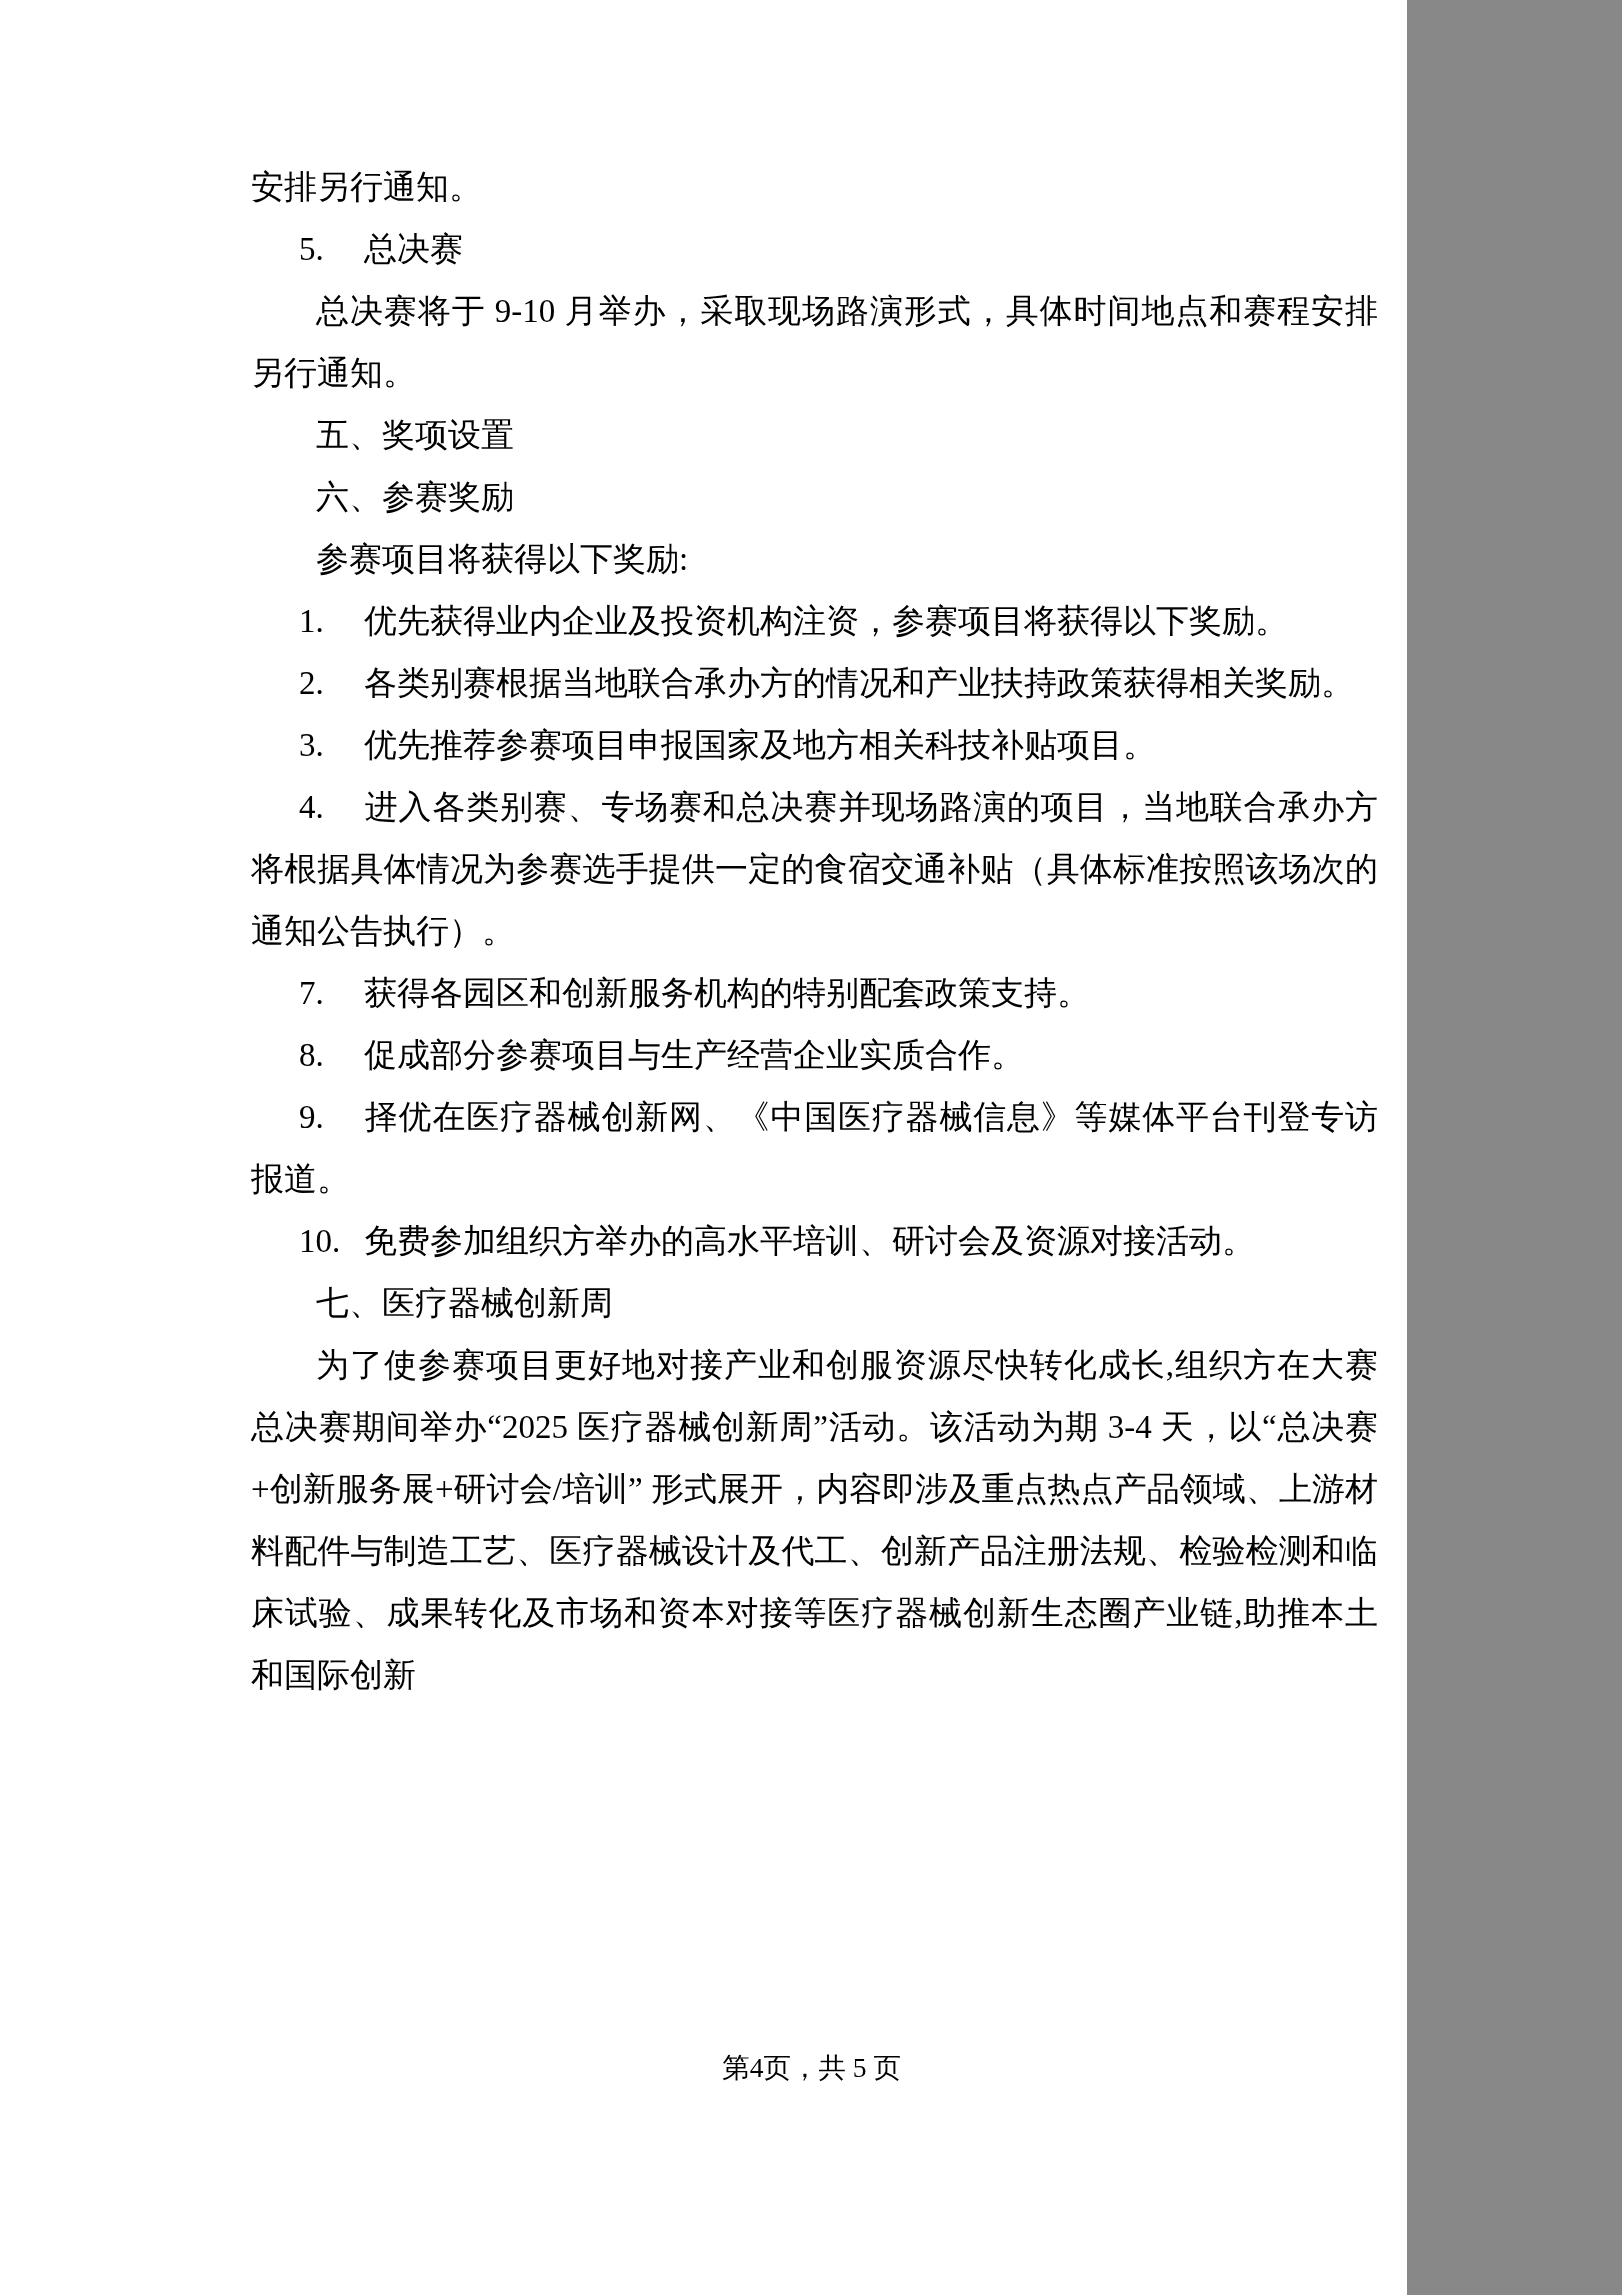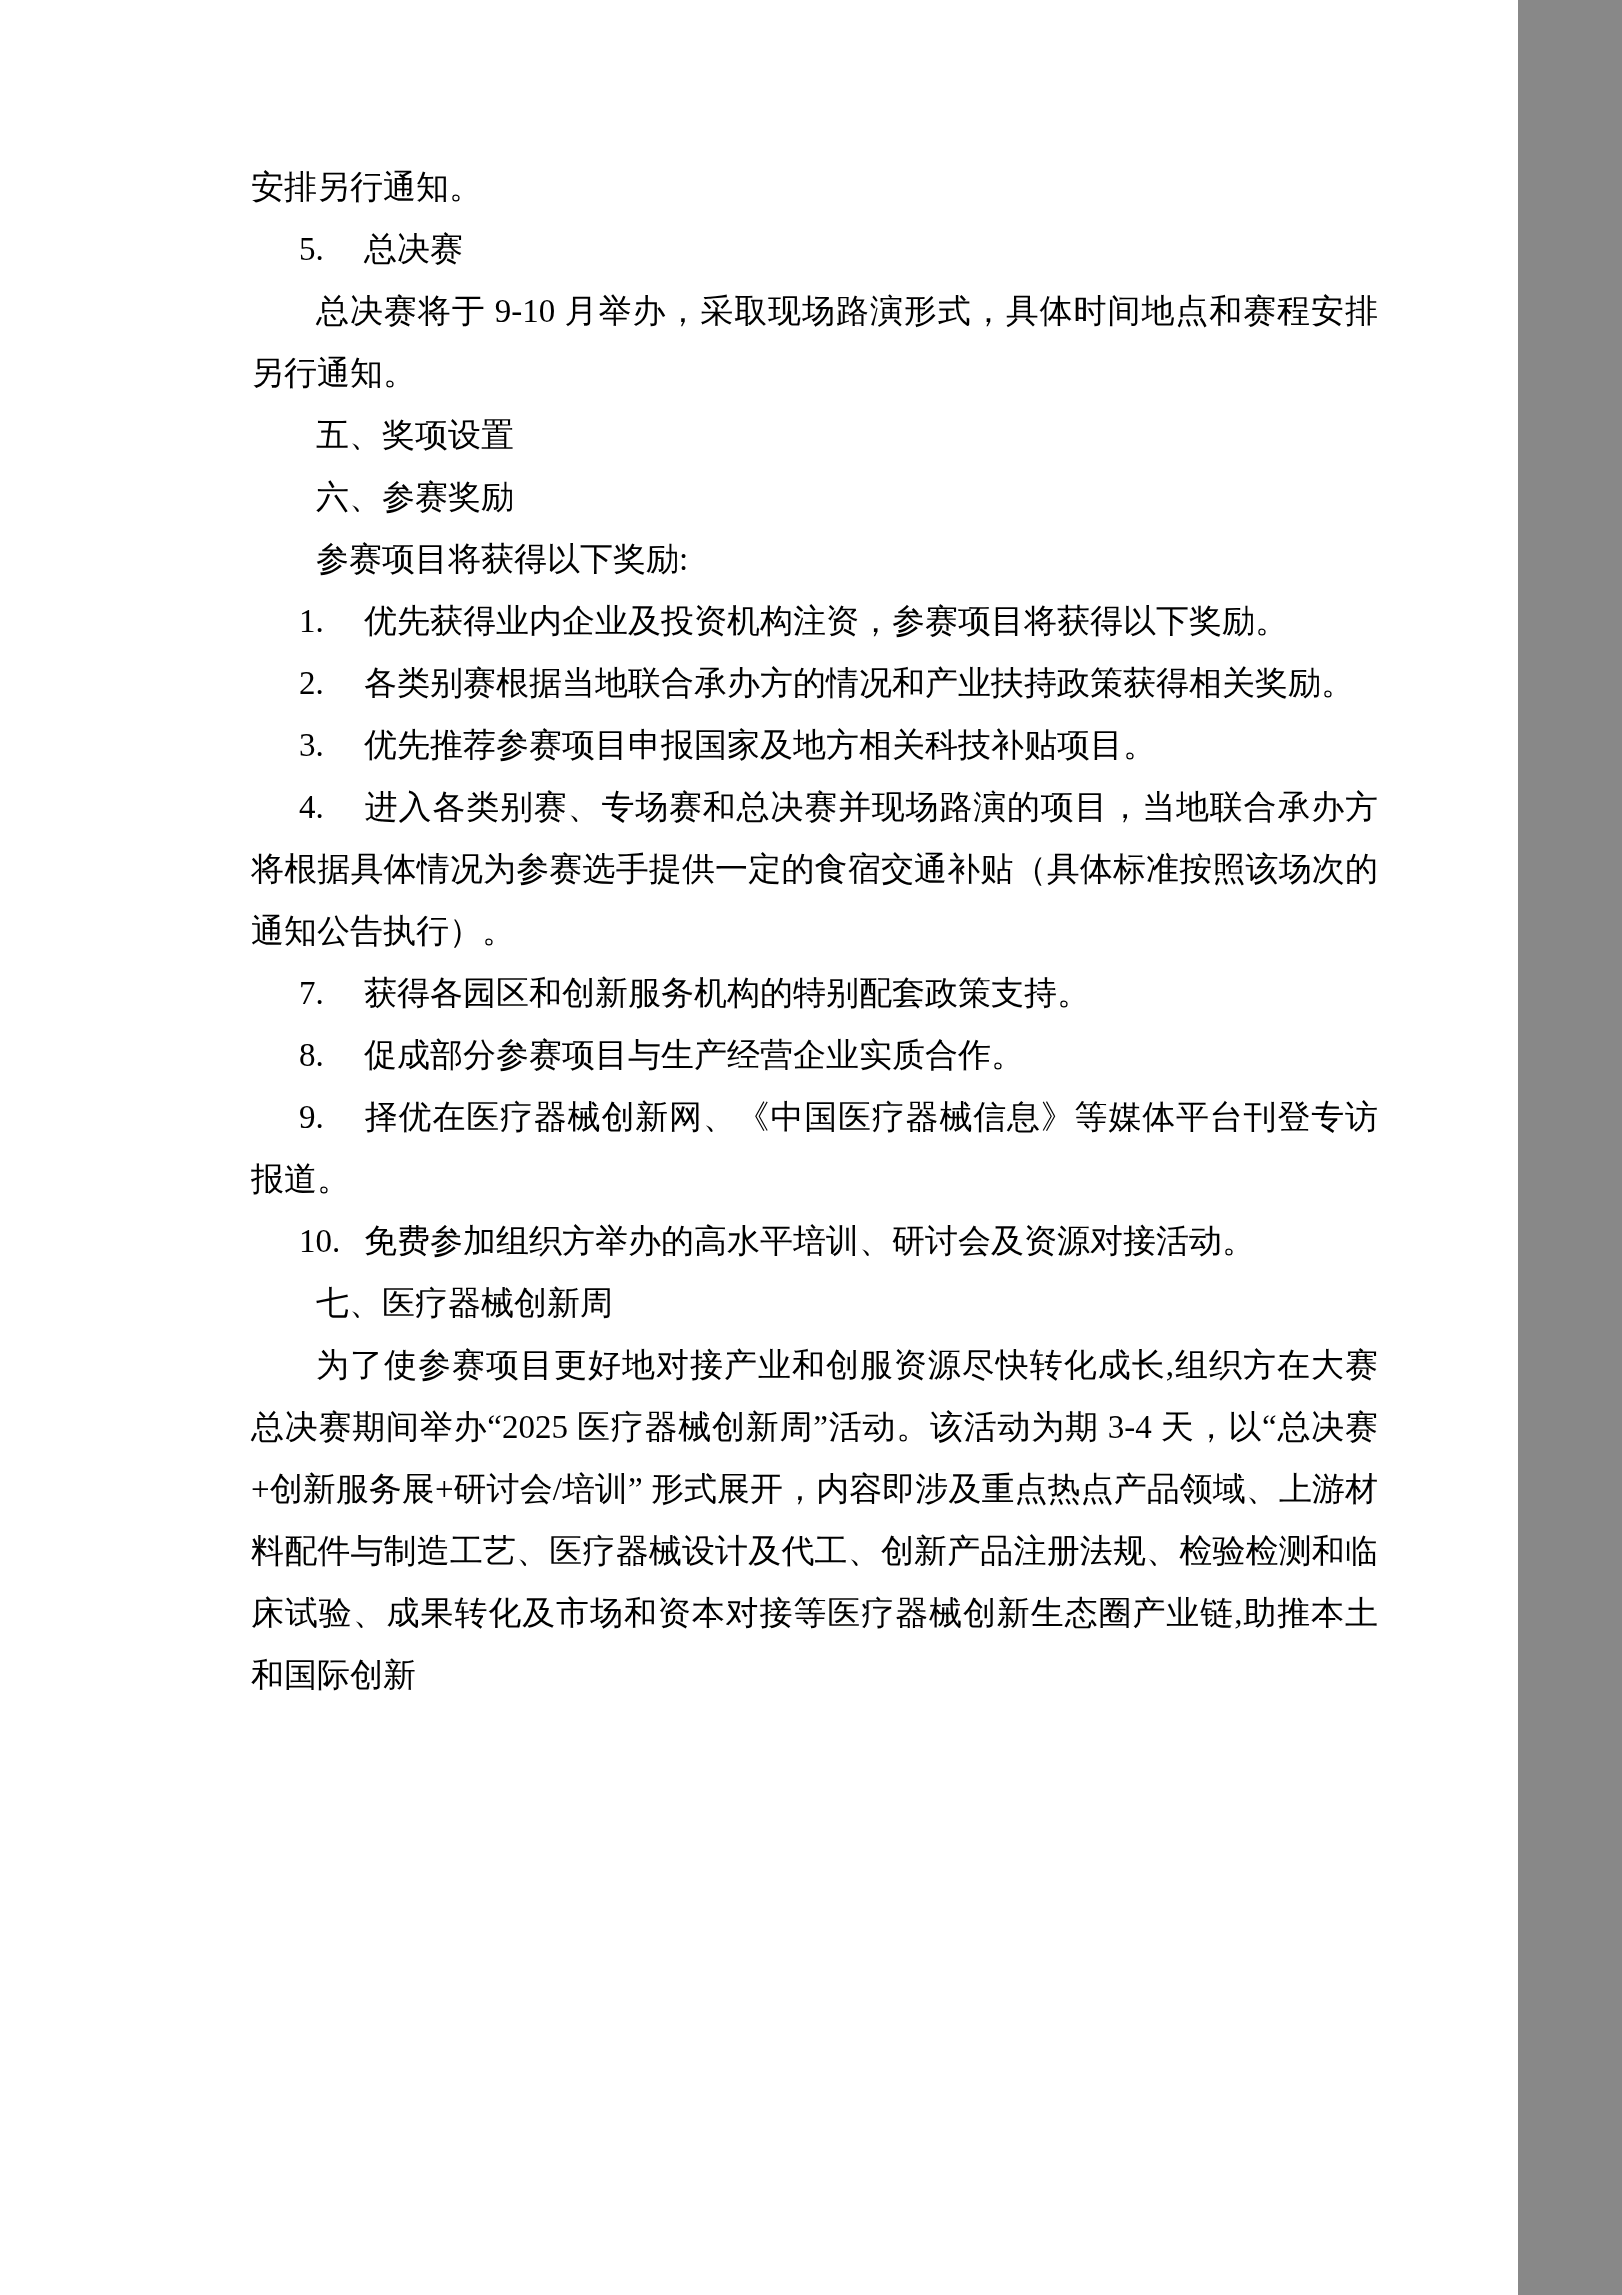--- a/index.html
+++ b/index.html
@@ -2,21 +2,21 @@
 <html style="font-size:10.5px"><head>
 <meta charset="utf-8">
 <style>
   html, body {
     margin: 0;
     padding: 0;
     background: #888;
   }
   .page {
     position: relative;
-    width: 1518px;
+    width: 1407px;
     height: 2295px;
     background: #ffffff;
     overflow: hidden;
     font-family: "Liberation Serif", serif;
     color: #000000;
   }
   .content {
     position: absolute;
     left: 251px;
     top: 156px;
@@ -75,14 +75,15 @@
       <p class="list-item"><span class="num">2.</span><span>各类别赛根据当地联合承办方的情况和产业扶持政策获得相关奖励。</span></p>
       <p class="list-item"><span class="num">3.</span><span>优先推荐参赛项目申报国家及地方相关科技补贴项目。</span></p>
       <p class="list-item"><span class="num">4.</span><span>进入各类别赛、专场赛和总决赛并现场路演的项目，当地联合承办方将根据具体情况为参赛选手提供一定的食宿交通补贴（具体标准按照该场次的通知公告执行）。</span></p>
       <p class="list-item"><span class="num">7.</span><span>获得各园区和创新服务机构的特别配套政策支持。</span></p>
       <p class="list-item"><span class="num">8.</span><span>促成部分参赛项目与生产经营企业实质合作。</span></p>
       <p class="list-item"><span class="num">9.</span><span>择优在医疗器械创新网、《中国医疗器械信息》等媒体平台刊登专访报道。</span></p>
       <p class="list-item"><span class="num">10.</span><span>免费参加组织方举办的高水平培训、研讨会及资源对接活动。</span></p>
       <p class="heading">七、医疗器械创新周</p>
       <p class="para-indent">为了使参赛项目更好地对接产业和创服资源尽快转化成长,组织方在大赛总决赛期间举办“2025 医疗器械创新周”活动。该活动为期 3-4 天，以“总决赛+创新服务展+研讨会/培训” 形式展开，内容即涉及重点热点产品领域、上游材料配件与制造工艺、医疗器械设计及代工、创新产品注册法规、检验检测和临床试验、成果转化及市场和资本对接等医疗器械创新生态圈产业链,助推本土和国际创新</p>
     </div>
+  <div class="footer">第4页，共 5 页</div>
 </div>
 
 
 </body></html>

